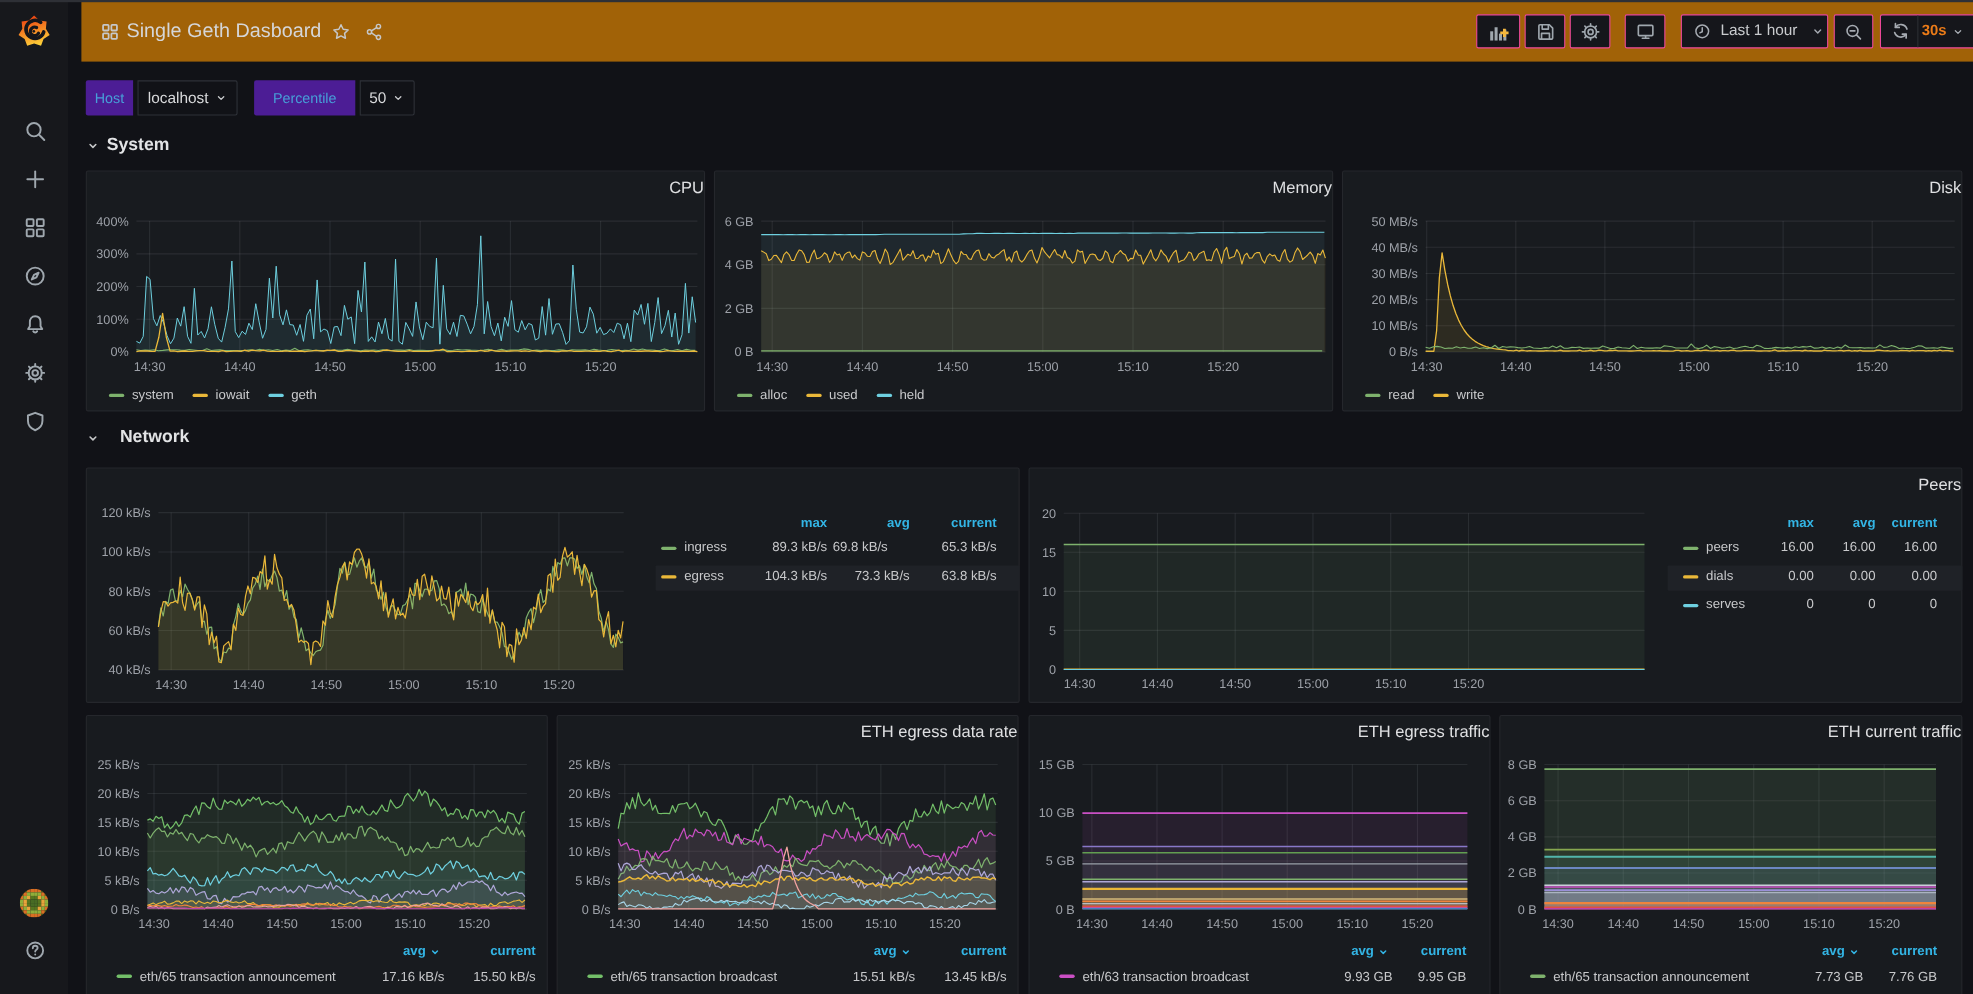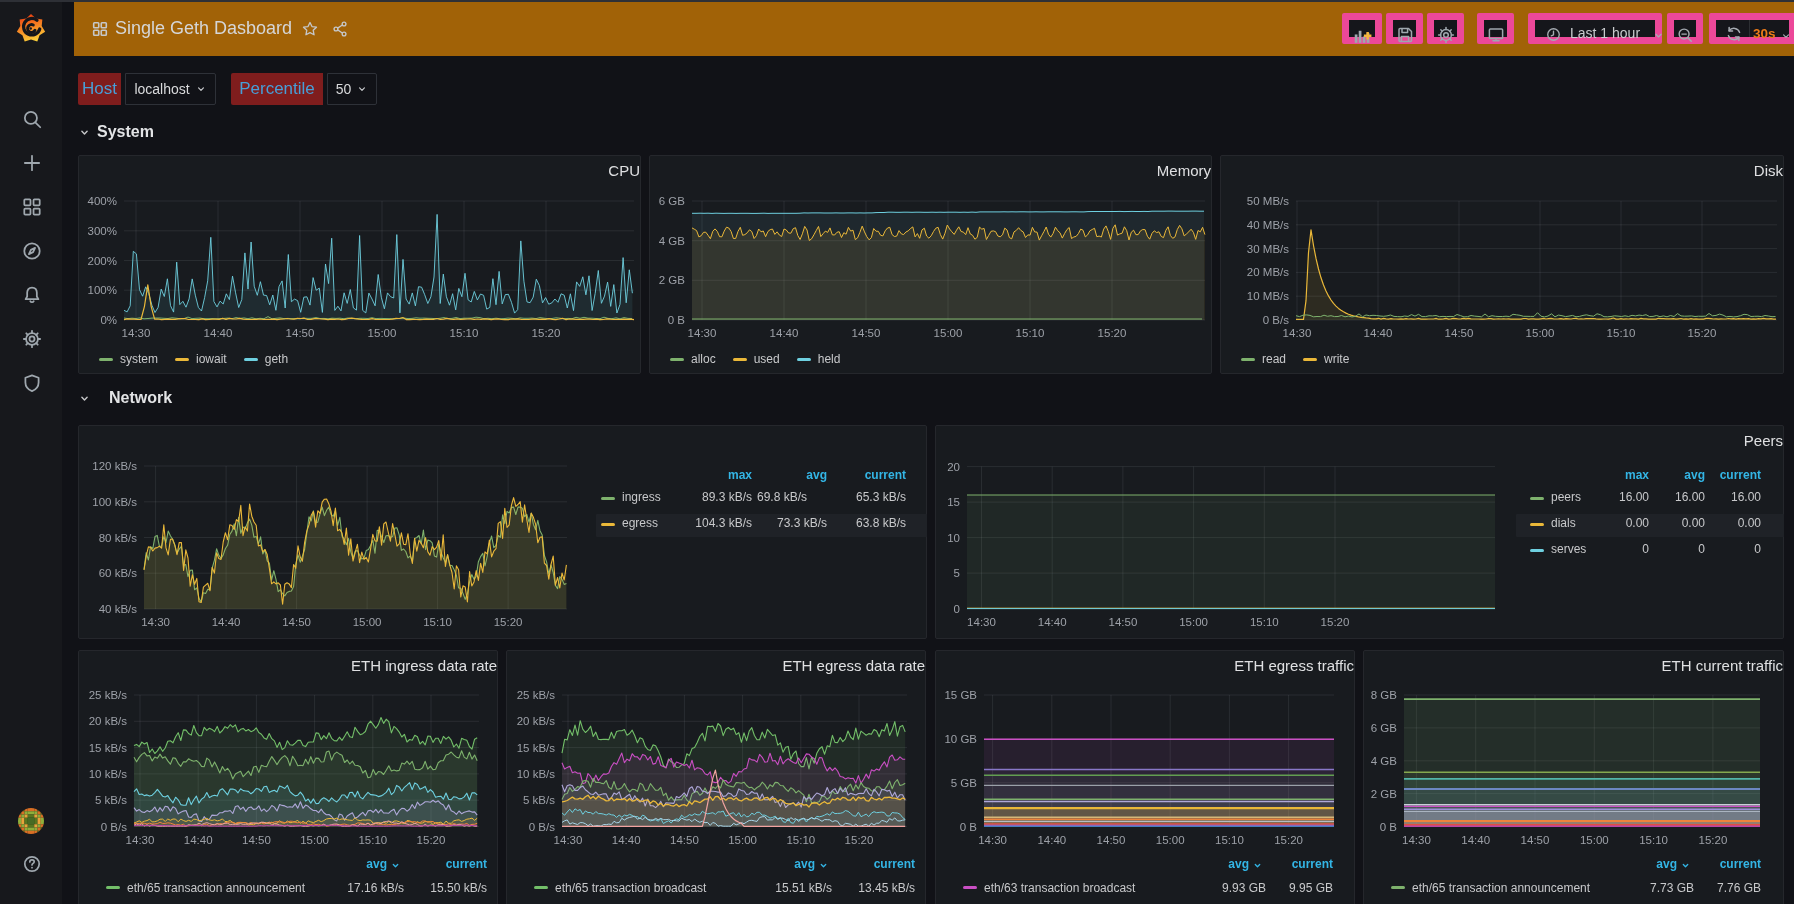--- a/index.html
+++ b/index.html
@@ -1,22 +1,22 @@
 <!DOCTYPE html>
 <html><head><meta charset="utf-8"><style>
 * { margin:0; padding:0; box-sizing:border-box; }
 html,body { width:1794px; height:904px; overflow:hidden; background:#111217;
   font-family:"Liberation Sans", sans-serif; -webkit-font-smoothing:antialiased; }
 #topline { position:absolute;left:0;top:0;width:100%;height:2px;background:#2e3036;z-index:30; }
 #sidebar { position:absolute;left:0;top:0;width:62px;height:100%;background:#17181c;z-index:20; }
 #navbar { position:absolute;left:74px;top:0;right:0;height:56px;background:#a16207; }
-.navbtn { position:absolute;top:13px;height:31px;background:#15161b;border:7px solid #ec4899;
+.navbtn { position:absolute;top:13px;height:31px;background:#15161b;border:1px solid #ec4899;
   border-radius:2px;display:flex;justify-content:flex-start;white-space:nowrap; }
 .navbtn > span:first-child:last-child { margin-left:auto;margin-right:auto; }
-.chip { background:#7f1d1d;color:#479fd8;font-size:17px;display:flex;align-items:center;
+.chip { background:#4c1d95;color:#479fd8;font-size:13px;display:flex;align-items:center;
   justify-content:center;padding:0 11px;height:32px; }
 .drop { border:1px solid #2e3138;border-radius:0 2px 2px 0;color:#d9dadc;font-size:14px;
   display:flex;align-items:center;padding:0 10px;height:32px;margin-left:4px; }
 .panel { position:absolute;background:#181b1f;border:1px solid #25272c;border-radius:2px; }
 .ptitle { position:absolute;top:0;left:0;width:100%;height:30px;text-align:right;
   font-size:15px;font-weight:400;color:#dfe0e2;line-height:30px; }
 </style></head>
 <body>
 <div id="topline"></div>
 <div id="sidebar">
@@ -456,21 +456,20 @@
       <span style="position:absolute;left:623px;width:90px;text-align:right;top:90px;font-size:12px;color:#c8c9cb">0.00</span>
       <span style="position:absolute;left:679px;width:90px;text-align:right;top:90px;font-size:12px;color:#c8c9cb">0.00</span>
       <span style="position:absolute;left:735px;width:90px;text-align:right;top:90px;font-size:12px;color:#c8c9cb">0.00</span>
       <span style="position:absolute;left:594px;top:123px;width:14px;height:3px;border-radius:2px;background:#6ED0E0"></span>
       <span style="position:absolute;left:615px;top:116px;font-size:12px;color:#c8c9cb">serves</span>
       <span style="position:absolute;left:623px;width:90px;text-align:right;top:116px;font-size:12px;color:#c8c9cb">0</span>
       <span style="position:absolute;left:679px;width:90px;text-align:right;top:116px;font-size:12px;color:#c8c9cb">0</span>
       <span style="position:absolute;left:735px;width:90px;text-align:right;top:116px;font-size:12px;color:#c8c9cb">0</span>
     </div>
     <div class="panel" style="left:78px;top:650px;width:420px;height:262px">
-      <div class="ptitle">ETH ingress data rate</div>
       <svg width="420" height="262" style="position:absolute;left:0;top:0">
         <line x1="55" y1="175.5" x2="400" y2="175.5" stroke="rgba(201,209,217,0.10)" stroke-width="1"></line>
         <line x1="55" y1="149.2" x2="400" y2="149.2" stroke="rgba(201,209,217,0.10)" stroke-width="1"></line>
         <line x1="55" y1="122.9" x2="400" y2="122.9" stroke="rgba(201,209,217,0.10)" stroke-width="1"></line>
         <line x1="55" y1="96.6" x2="400" y2="96.6" stroke="rgba(201,209,217,0.10)" stroke-width="1"></line>
         <line x1="55" y1="70.3" x2="400" y2="70.3" stroke="rgba(201,209,217,0.10)" stroke-width="1"></line>
         <line x1="55" y1="44.0" x2="400" y2="44.0" stroke="rgba(201,209,217,0.10)" stroke-width="1"></line>
         <line x1="61.0" y1="44" x2="61.0" y2="175.5" stroke="rgba(201,209,217,0.10)" stroke-width="1"></line>
         <line x1="119.2" y1="44" x2="119.2" y2="175.5" stroke="rgba(201,209,217,0.10)" stroke-width="1"></line>
         <line x1="177.4" y1="44" x2="177.4" y2="175.5" stroke="rgba(201,209,217,0.10)" stroke-width="1"></line>

